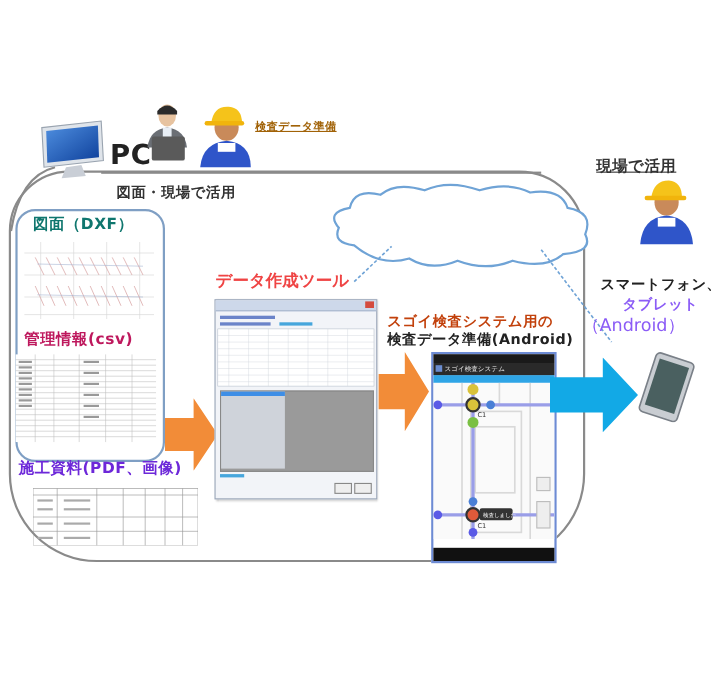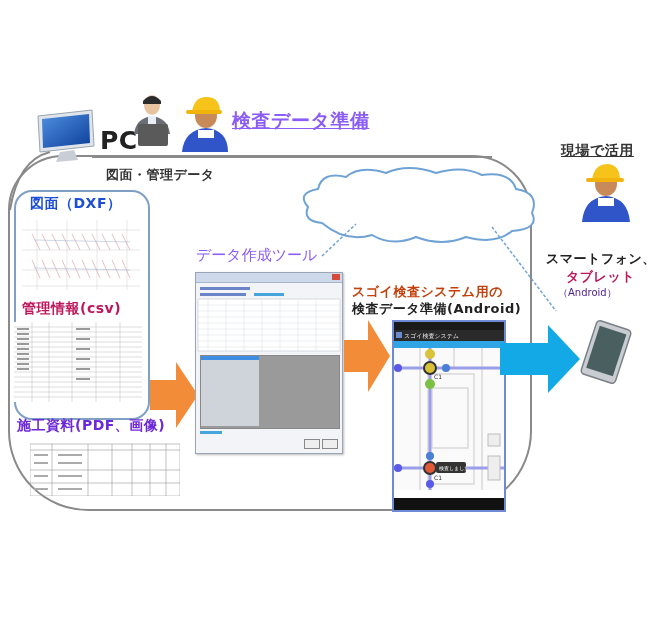--- a/index.html
+++ b/index.html
@@ -8,21 +8,21 @@
   .abs { position:absolute; }
   .frame { left:8px; top:155px; width:520px; height:352px;
            border:2px solid #8a8a8a; border-radius:55px 60px 80px 80px; }
   .lbl { font-weight:bold; font-size:14px; letter-spacing:0.5px; white-space:nowrap; }
   .ul { text-decoration:underline; }
   .inner-box { left:14px; top:190px; width:132px; height:226px;
                border:2px solid #7f9fc4; border-radius:18px; background:#fff; }
   .dxf { left:22px; top:220px; width:118px; height:70px; }
   .csvt { left:14px; top:322px; width:128px; height:80px; }
   .pdft { left:30px; top:440px; width:150px; height:56px; }
-  .tool-title { color:#8b5cf6; font-weight:normal; font-size:15px; }
+  .tool-title { color:#ef4444; font-weight:bold; font-size:15px; }
   .win { left:195px; top:272px; width:146px; height:180px; background:#f2f4f8;
          border:1px solid #9aa6b8; box-shadow:1px 1px 2px #bbb; }
   .phone { left:392px; top:320px; width:110px; height:188px; background:#fff;
            border:2px solid #6d8bd4; }
   .tablet { left:580px; top:320px; width:52px; height:64px; }
   .cloud { left:296px; top:165px; width:245px; height:80px; }
 </style>
 </head>
 <body>
 
@@ -55,25 +55,25 @@
   <rect x="10" y="30" width="30" height="22" rx="2" fill="#5a5a5a"></rect>
 </svg>
 
 <svg class="abs" style="left:178px;top:94px" width="52" height="60">
   <ellipse cx="28" cy="22" rx="11" ry="12" fill="#c98a5a"></ellipse>
   <path d="M14 18 Q16 2 30 3 Q42 4 42 18 Z" fill="#f5c31a"></path>
   <rect x="8" y="16" width="36" height="4" rx="2" fill="#f1b40c"></rect>
   <path d="M4 58 Q6 36 28 34 Q50 36 50 58 Z" fill="#2f55c9"></path>
   <rect x="20" y="36" width="16" height="8" fill="#fff"></rect>
 </svg>
-<span class="abs lbl ul" style="left:232px;top:108px;font-size:19px;color:#8b5cf6">検査データ準備</span>
-<span class="abs lbl" style="left:106px;top:166px;font-size:13px;color:#333">図面・管理データ</span>
+<span class="abs lbl ul" style="left:232px;top:108px;font-size:10px;color:#a16207">検査データ準備</span>
+<span class="abs lbl" style="left:106px;top:166px;font-size:13px;color:#333">図面・現場で活用</span>
 
 <div class="abs inner-box"></div>
-<span class="abs lbl" style="left:30px;top:195px;font-size:14px;color:#1d4ed8">図面（DXF）</span>
+<span class="abs lbl" style="left:30px;top:195px;font-size:14px;color:#0f766e">図面（DXF）</span>
 <svg class="abs dxf" viewBox="0 0 118 70">
   <g stroke="#d8d8d8" stroke-width="0.6">
     <line x1="0" y1="10" x2="118" y2="10"></line>
       <line x1="0" y1="30" x2="118" y2="30"></line>
     <line x1="0" y1="50" x2="118" y2="50"></line>
       <line x1="0" y1="66" x2="118" y2="66"></line>
     <line x1="15" y1="0" x2="15" y2="70"></line>
       <line x1="45" y1="0" x2="45" y2="70"></line>
     <line x1="75" y1="0" x2="75" y2="70"></line>
       <line x1="105" y1="0" x2="105" y2="70"></line>
@@ -248,30 +248,30 @@
 <svg class="abs cloud" viewBox="0 0 245 80">
   <path d="M26 58 Q6 56 12 42 Q0 28 22 24 Q26 6 50 12 Q64 0 90 8 Q112 -2 140 8 Q166 0 186 10 Q214 6 220 24 Q244 28 236 48 Q244 64 216 66 Q200 80 170 72 Q146 82 120 72 Q96 82 76 70 Q50 78 26 58 Z" fill="#fff" stroke="#6fa3d6" stroke-width="2"></path>
 </svg>
 <svg class="abs" style="left:320px;top:220px" width="40" height="40">
   <line x1="2" y1="36" x2="36" y2="4" stroke="#6fa3d6" stroke-width="1.5" stroke-dasharray="3,2"></line>
 </svg>
 <svg class="abs" style="left:490px;top:225px" width="70" height="90">
   <line x1="2" y1="2" x2="66" y2="86" stroke="#6fa3d6" stroke-width="1.5" stroke-dasharray="3,2"></line>
 </svg>
 
-<span class="abs lbl ul" style="left:561px;top:142px;font-size:14px;color:#333">現場で活用</span>
+<span class="abs lbl ul" style="left:542px;top:142px;font-size:14px;color:#333">現場で活用</span>
 <svg class="abs" style="left:578px;top:160px" width="54" height="64">
   <ellipse cx="28" cy="24" rx="11" ry="12" fill="#c98a5a"></ellipse>
   <path d="M14 20 Q16 4 30 4 Q42 5 42 20 Z" fill="#f5c31a"></path>
   <rect x="8" y="18" width="38" height="4" rx="2" fill="#f1b40c"></rect>
   <path d="M4 62 Q6 38 28 36 Q50 38 52 62 Z" fill="#2f55c9"></path>
   <rect x="20" y="38" width="16" height="8" fill="#fff"></rect>
 </svg>
 <span class="abs lbl" style="left:546px;top:250px;font-size:13px;color:#222">スマートフォン、</span>
-<span class="abs lbl" style="left:566px;top:268px;font-size:13px;color:#be185d">タブレット</span>
-<span class="abs" style="left:558px;top:286px;font-size:10px;color:#4c1d95">（Android）</span>
+<span class="abs lbl" style="left:566px;top:268px;font-size:13px;color:#8b5cf6">タブレット</span>
+<span class="abs" style="left:529px;top:286px;font-size:16px;color:#8b5cf6">（Android）</span>
 
 <svg class="abs tablet" viewBox="0 0 52 64">
   <g transform="rotate(18 26 32)">
     <rect x="8" y="4" width="36" height="56" rx="4" fill="#c9cdd2" stroke="#7a8088" stroke-width="1.5"></rect>
     <rect x="12" y="9" width="28" height="44" fill="#4a6060"></rect>
   </g>
 </svg>
 
 </body></html>

